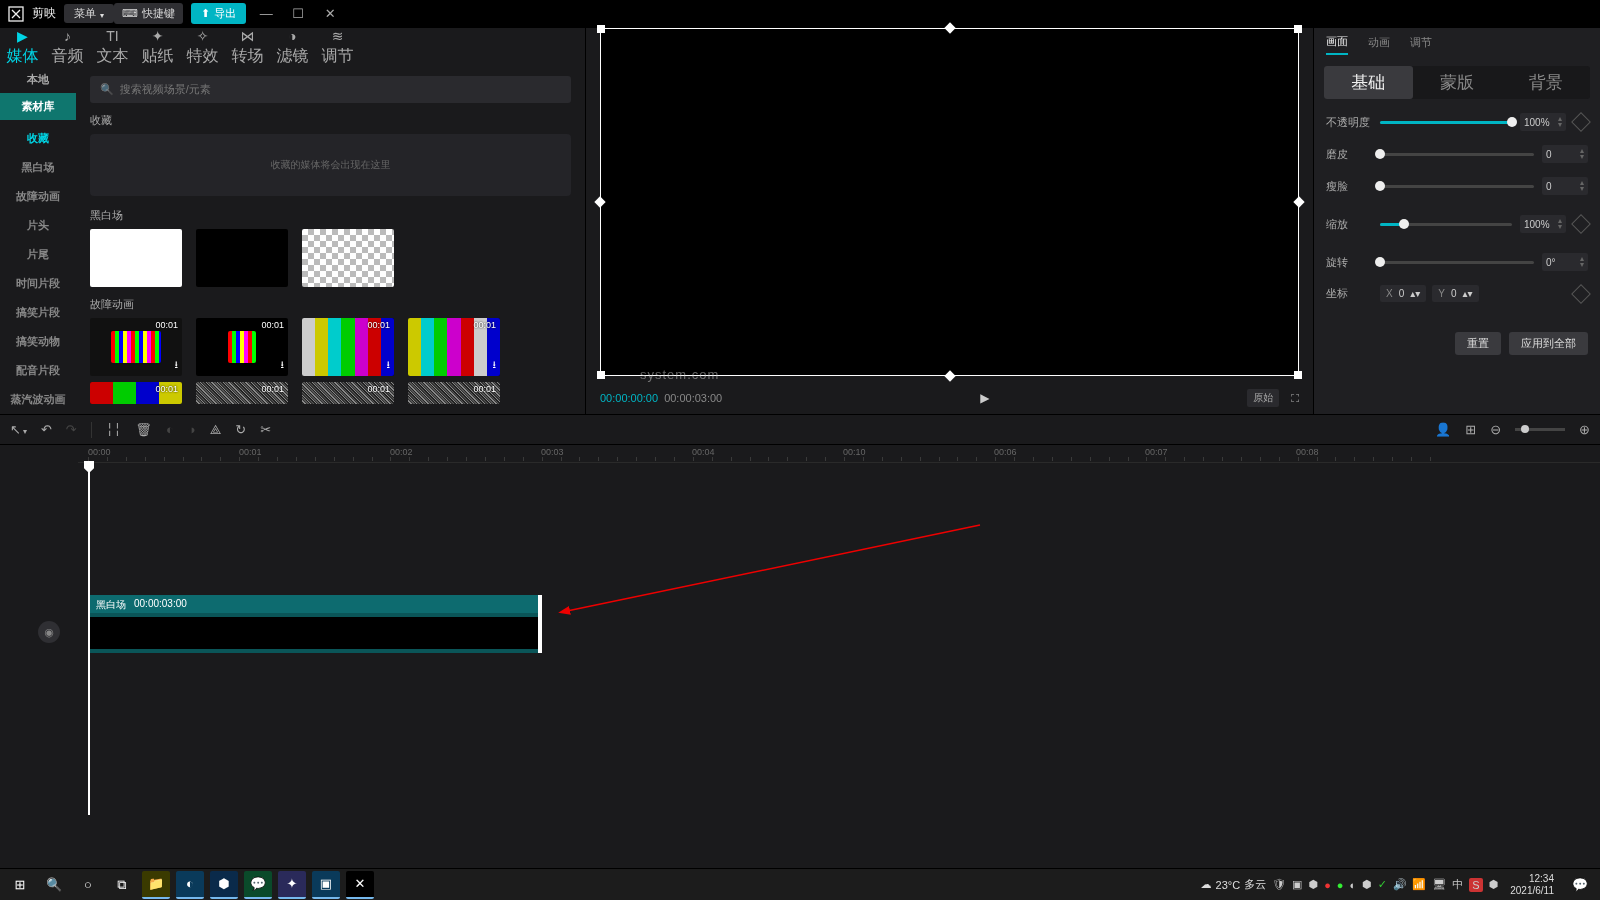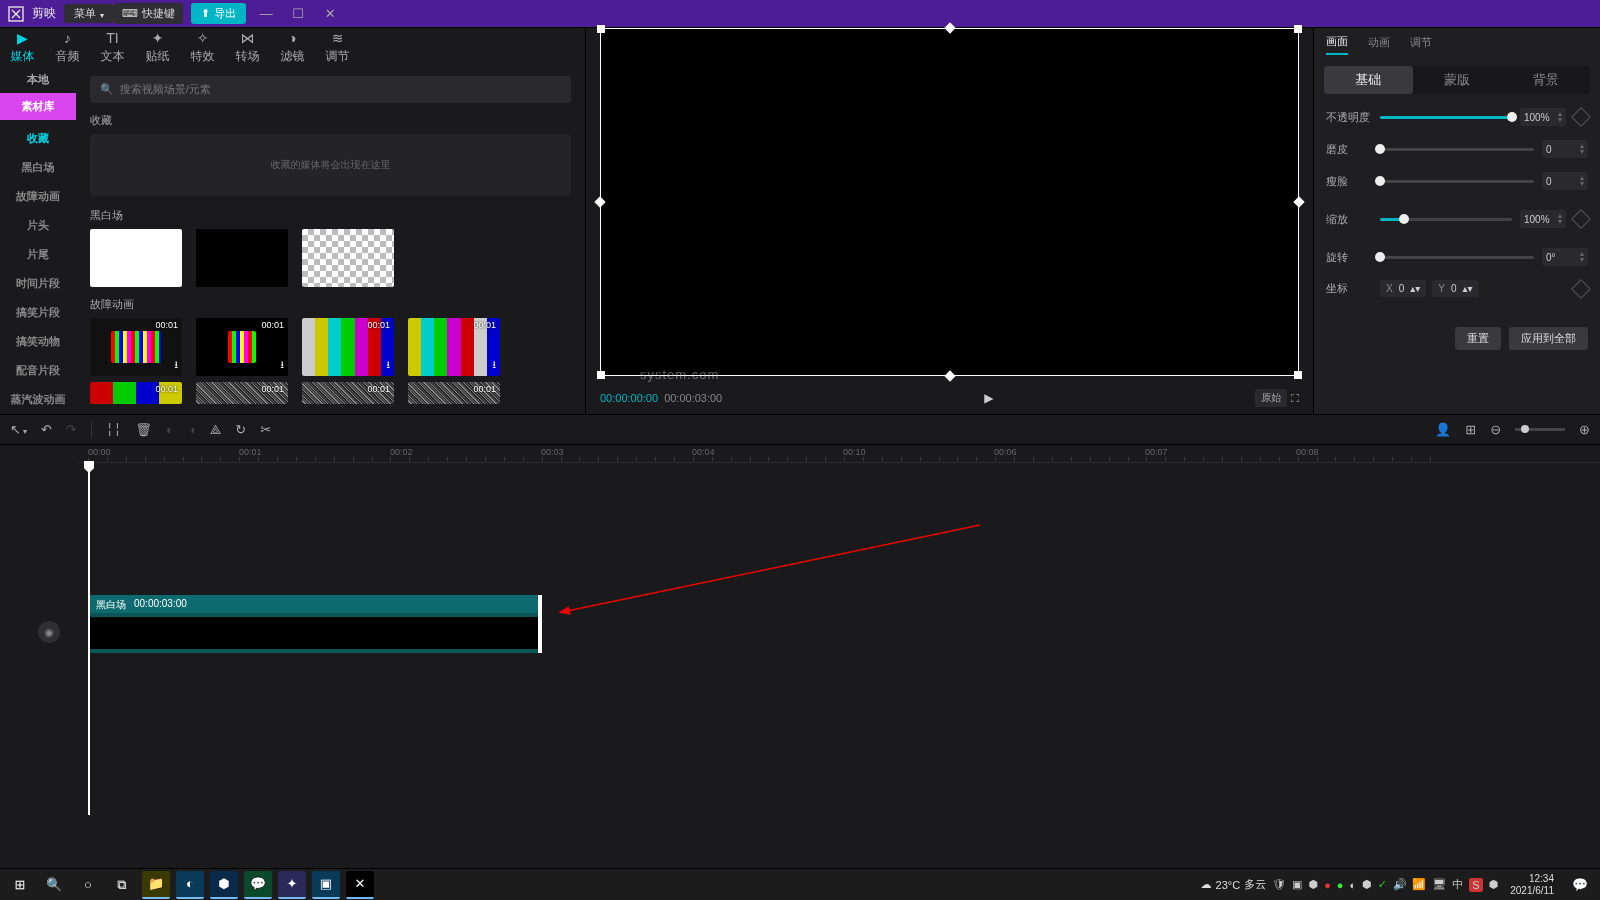--- a/index.html
+++ b/index.html
@@ -1,19 +1,19 @@
 <!DOCTYPE html>
 <html><head>
 <meta charset="utf-8">
 <style>
 * { margin: 0; padding: 0; box-sizing: border-box; font-family: "Microsoft YaHei", sans-serif; }
 body { background: #1a1a1c; color: #c0c0c0; font-size: 11px; overflow: hidden; width: 1600px; height: 900px; position: relative; }
 
 
-.titlebar { height: 28px; background: #4c1d95; display: flex; align-items: center; padding: 0 8px; border-bottom: 1px solid #000; }
+.titlebar { height: 28px; background: #000000; display: flex; align-items: center; padding: 0 8px; border-bottom: 1px solid #000; }
 .titlebar .left { display: flex; align-items: center; gap: 8px; }
 .titlebar .logo { width: 16px; height: 16px; display: flex; align-items: center; justify-content: center; }
 .titlebar .logo svg { width: 16px; height: 16px; }
 .app-name { color: #eee; font-size: 12px; }
 .menu-btn { background: #2f2f33; padding: 2px 10px; border-radius: 3px; color: #ddd; display: flex; align-items: center; gap: 4px; }
 .titlebar .center { flex: 1; text-align: center; color: #888; font-size: 12px; }
 .titlebar .right { display: flex; align-items: center; gap: 8px; }
 .shortcut-btn { background: #2f2f33; padding: 3px 8px; border-radius: 3px; color: #ddd; display: flex; align-items: center; gap: 4px; }
 .export-btn { background: #00b5c4; padding: 3px 10px; border-radius: 3px; color: #fff; display: flex; align-items: center; gap: 4px; }
 .win-btn { width: 24px; height: 24px; display: flex; align-items: center; justify-content: center; color: #aaa; font-size: 13px; }
@@ -22,27 +22,27 @@
 .main { display: flex; height: 386px; }
 .left-panel { width: 586px; background: #1a1a1c; border-right: 1px solid #000; display: flex; flex-direction: column; }
 .center-panel { flex: 1; background: #1a1a1c; border-right: 1px solid #000; display: flex; flex-direction: column; }
 .right-panel { width: 286px; background: #1f1f22; }
 
 
 .top-tabs { display: flex; height: 38px; background: #1a1a1c; }
 .top-tab { width: 45px; display: flex; flex-direction: column; align-items: center; justify-content: center; gap: 2px; color: #aaa; cursor: pointer; }
 .top-tab.active { color: #00d4e4; }
 .top-tab .icon { font-size: 14px; }
-.top-tab .label { font-size: 12px; }
+.top-tab .label { font-size: 16px; }
 
 
 .media-body { display: flex; flex: 1; overflow: hidden; }
 .media-sidebar { width: 76px; background: #1a1a1c; font-weight: bold; }
 .side-tab { padding: 6px 0; text-align: center; color: #aaa; font-size: 11px; cursor: pointer; }
-.side-tab.active-main { background: #d946ef; color: #fff; }
+.side-tab.active-main { background: #0f766e; color: #fff; }
 .media-cats { padding-top: 4px; }
 .cat-item { padding: 7px 0; text-align: center; color: #888; font-size: 11px; cursor: pointer; }
 .cat-item.active { color: #00d4e4; }
 
 .media-content { flex: 1; padding: 10px 14px; overflow-y: auto; }
 .search-box { background: #2a2a2e; border-radius: 3px; padding: 6px 10px; display: flex; align-items: center; gap: 6px; color: #777; margin-bottom: 10px; }
 .search-box .si { opacity: 0.6; }
 .section-title { color: #aaa; font-size: 11px; margin: 6px 0; }
 .empty-box { background: #242428; border-radius: 4px; padding: 24px 0; text-align: center; margin-bottom: 12px; }
 .empty-box .t1 { color: #bbb; margin-bottom: 4px; }
@@ -71,34 +71,34 @@
 .player-viewport .handle { position: absolute; width: 8px; height: 8px; background: #fff; }
 .handle.tl { top: -4px; left: -4px; }
 .handle.tr { top: -4px; right: -4px; }
 .handle.bl { bottom: -4px; left: -4px; }
 .handle.br { bottom: -4px; right: -4px; }
 .handle.tm { top: -5px; left: 50%; transform: translateX(-50%) rotate(45deg); }
 .handle.bm { bottom: -5px; left: 50%; transform: translateX(-50%) rotate(45deg); }
 .handle.lm { left: -5px; top: 50%; transform: translateY(-50%) rotate(45deg); }
 .handle.rm { right: -5px; top: 50%; transform: translateY(-50%) rotate(45deg); }
 
-.player-controls { height: 32px; display: flex; align-items: center; padding: 0 14px; gap: 4px; }
+.player-controls { height: 32px; display: flex; align-items: center; padding: 0 14px; gap: 12px; }
 .player-controls .time { font-size: 11px; }
 .player-controls .time .cur { color: #00b5c4; }
 .player-controls .time .tot { color: #888; margin-left: 6px; }
 .player-controls .play { flex: 1; text-align: center; color: #ccc; font-size: 12px; }
 .player-controls .ratio { background: #2a2a2e; padding: 2px 6px; border-radius: 2px; color: #aaa; font-size: 10px; }
 .player-controls .fs { color: #aaa; }
 
 
 .insp-tabs { display: flex; height: 32px; align-items: center; padding: 0 12px; gap: 20px; }
 .insp-tab { color: #888; font-size: 11px; cursor: pointer; padding-bottom: 4px; }
 .insp-tab.active { color: #eee; border-bottom: 2px solid #00b5c4; }
 .insp-subtabs { display: flex; margin: 6px 10px; background: #18181a; border-radius: 3px; }
-.insp-subtab { flex: 1; text-align: center; padding: 5px 8px; color: #888; font-size: 13px; cursor: pointer; }
+.insp-subtab { flex: 1; text-align: center; padding: 5px 8px; color: #888; font-size: 17px; cursor: pointer; }
 .insp-subtab.active { background: #3a3a3e; color: #eee; border-radius: 3px; }
 
 .insp-body { padding: 8px 12px; }
 .prop-row { display: flex; align-items: center; margin-bottom: 14px; gap: 8px; }
 .prop-label { width: 46px; color: #aaa; font-size: 11px; }
 .slider { flex: 1; height: 3px; background: #444; position: relative; border-radius: 2px; }
 .slider .fill { position: absolute; height: 100%; background: #00b5c4; border-radius: 2px; }
 .slider .knob { position: absolute; width: 10px; height: 10px; background: #eee; border-radius: 50%; top: -4px; transform: translateX(-50%); }
 .num-box { width: 46px; background: #2a2a2e; padding: 3px 4px; border-radius: 2px; text-align: center; color: #ccc; font-size: 10px; display:flex; align-items:center; justify-content:space-between; }
 .num-box .ar { color: #666; font-size: 8px; line-height: 6px; }

